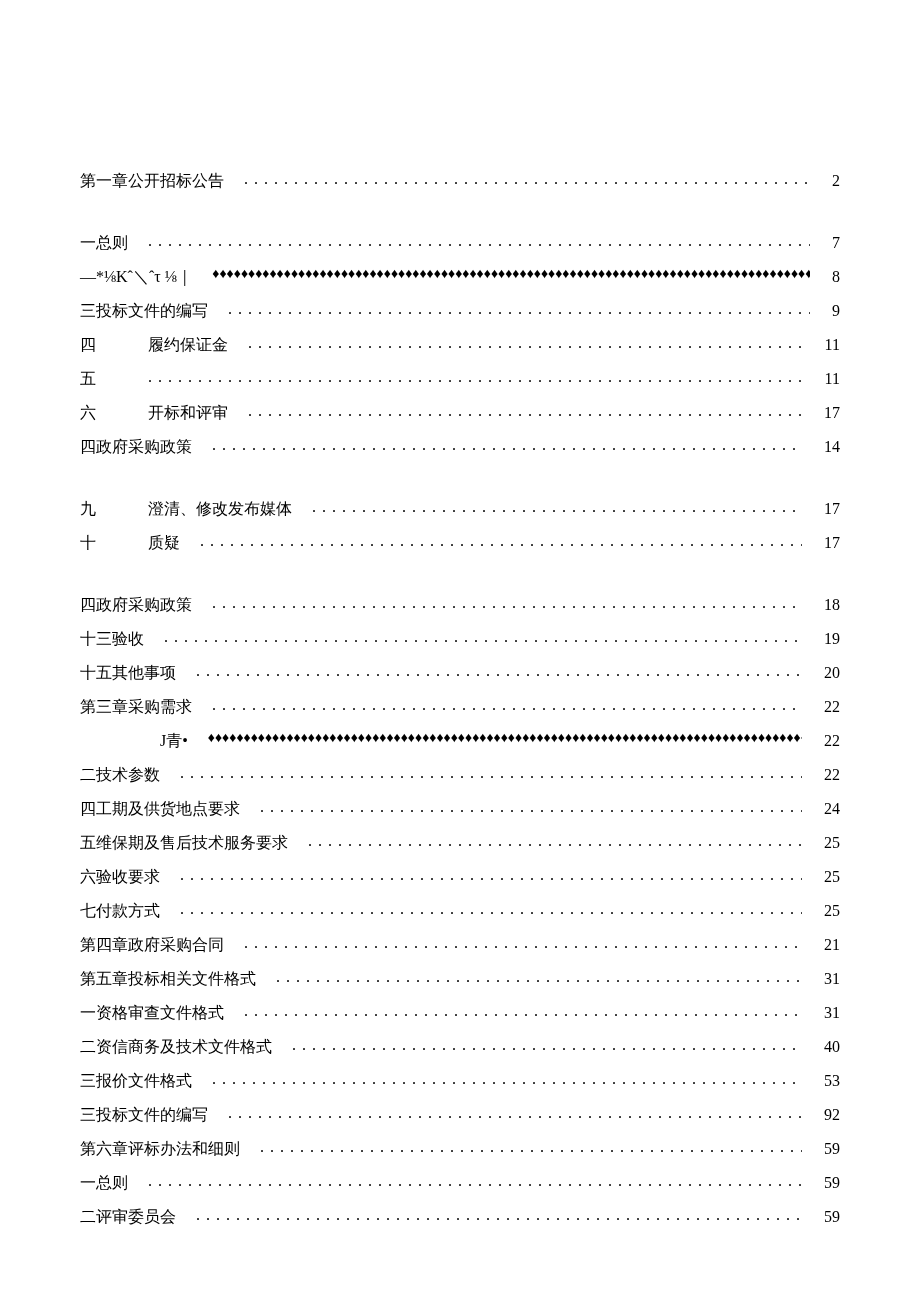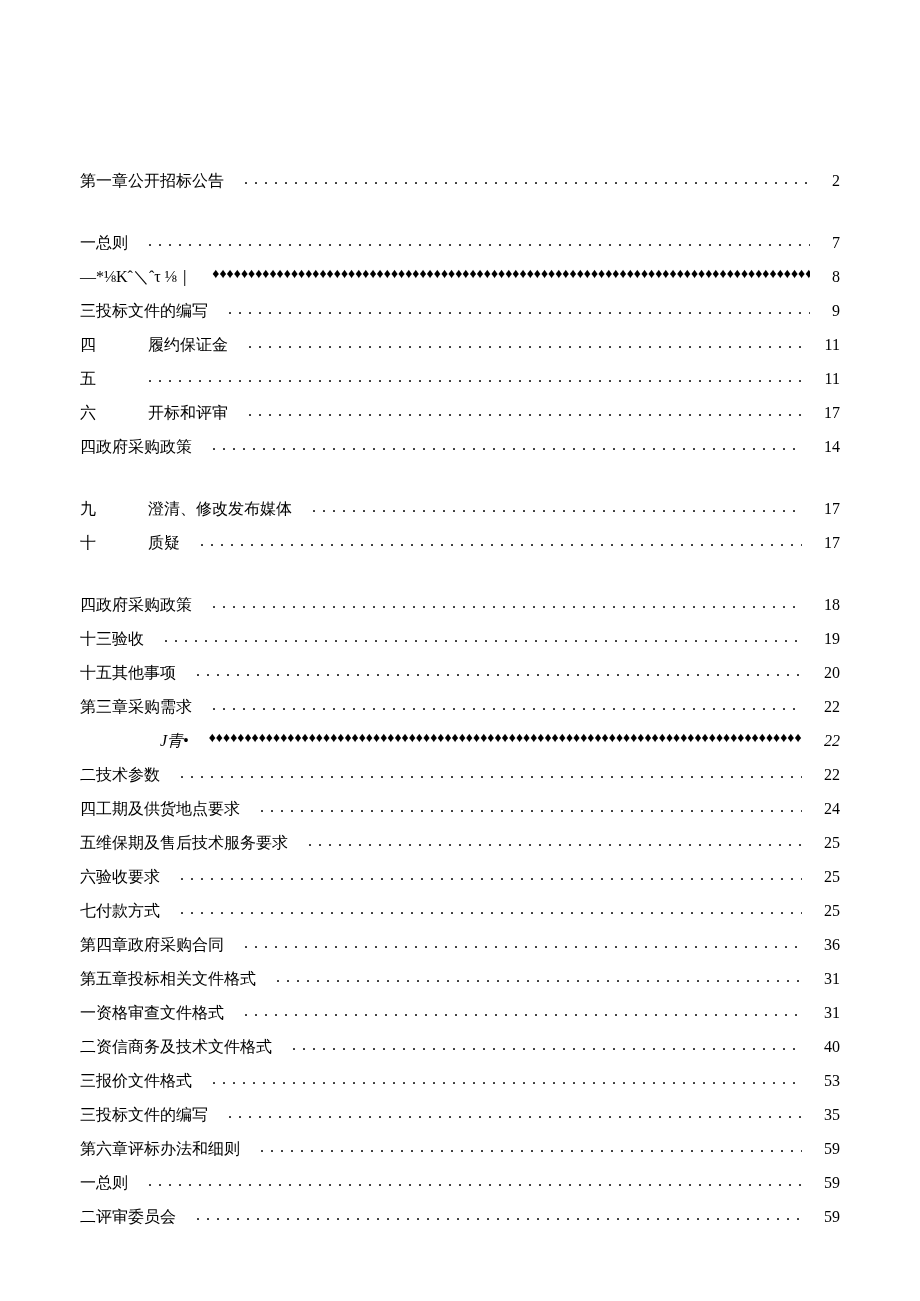--- a/index.html
+++ b/index.html
@@ -57,21 +57,20 @@
     }
     .gap {
       height: 28px;
     }
     .label-prefix {
       display: inline-block;
       min-width: 48px;
     }
     .indent-jqing {
       padding-left: 80px;
-      font-style: italic;
     }
   </style>
 </head>
 <body>
 
 <div id="toc-container">
     <div class="toc-entry">
       <span class="toc-label">第一章公开招标公告</span>
       <span class="toc-dots"></span>
       <span class="toc-page">2</span>
@@ -174,21 +173,21 @@
       <span class="toc-page">25</span>
     </div>
     <div class="toc-entry">
       <span class="toc-label">七付款方式</span>
       <span class="toc-dots"></span>
       <span class="toc-page">25</span>
     </div>
     <div class="toc-entry">
       <span class="toc-label">第四章政府采购合同</span>
       <span class="toc-dots"></span>
-      <span class="toc-page">36</span>
+      <span class="toc-page">21</span>
     </div>
     <div class="toc-entry">
       <span class="toc-label">第五章投标相关文件格式</span>
       <span class="toc-dots"></span>
       <span class="toc-page">31</span>
     </div>
     <div class="toc-entry">
       <span class="toc-label">一资格审查文件格式</span>
       <span class="toc-dots"></span>
       <span class="toc-page">31</span>
@@ -199,21 +198,21 @@
       <span class="toc-page">40</span>
     </div>
     <div class="toc-entry">
       <span class="toc-label">三报价文件格式</span>
       <span class="toc-dots"></span>
       <span class="toc-page">53</span>
     </div>
     <div class="toc-entry">
       <span class="toc-label">三投标文件的编写</span>
       <span class="toc-dots"></span>
-      <span class="toc-page">35</span>
+      <span class="toc-page">92</span>
     </div>
     <div class="toc-entry">
       <span class="toc-label">第六章评标办法和细则</span>
       <span class="toc-dots"></span>
       <span class="toc-page">59</span>
     </div>
     <div class="toc-entry">
       <span class="toc-label">一总则</span>
       <span class="toc-dots"></span>
       <span class="toc-page">59</span>

